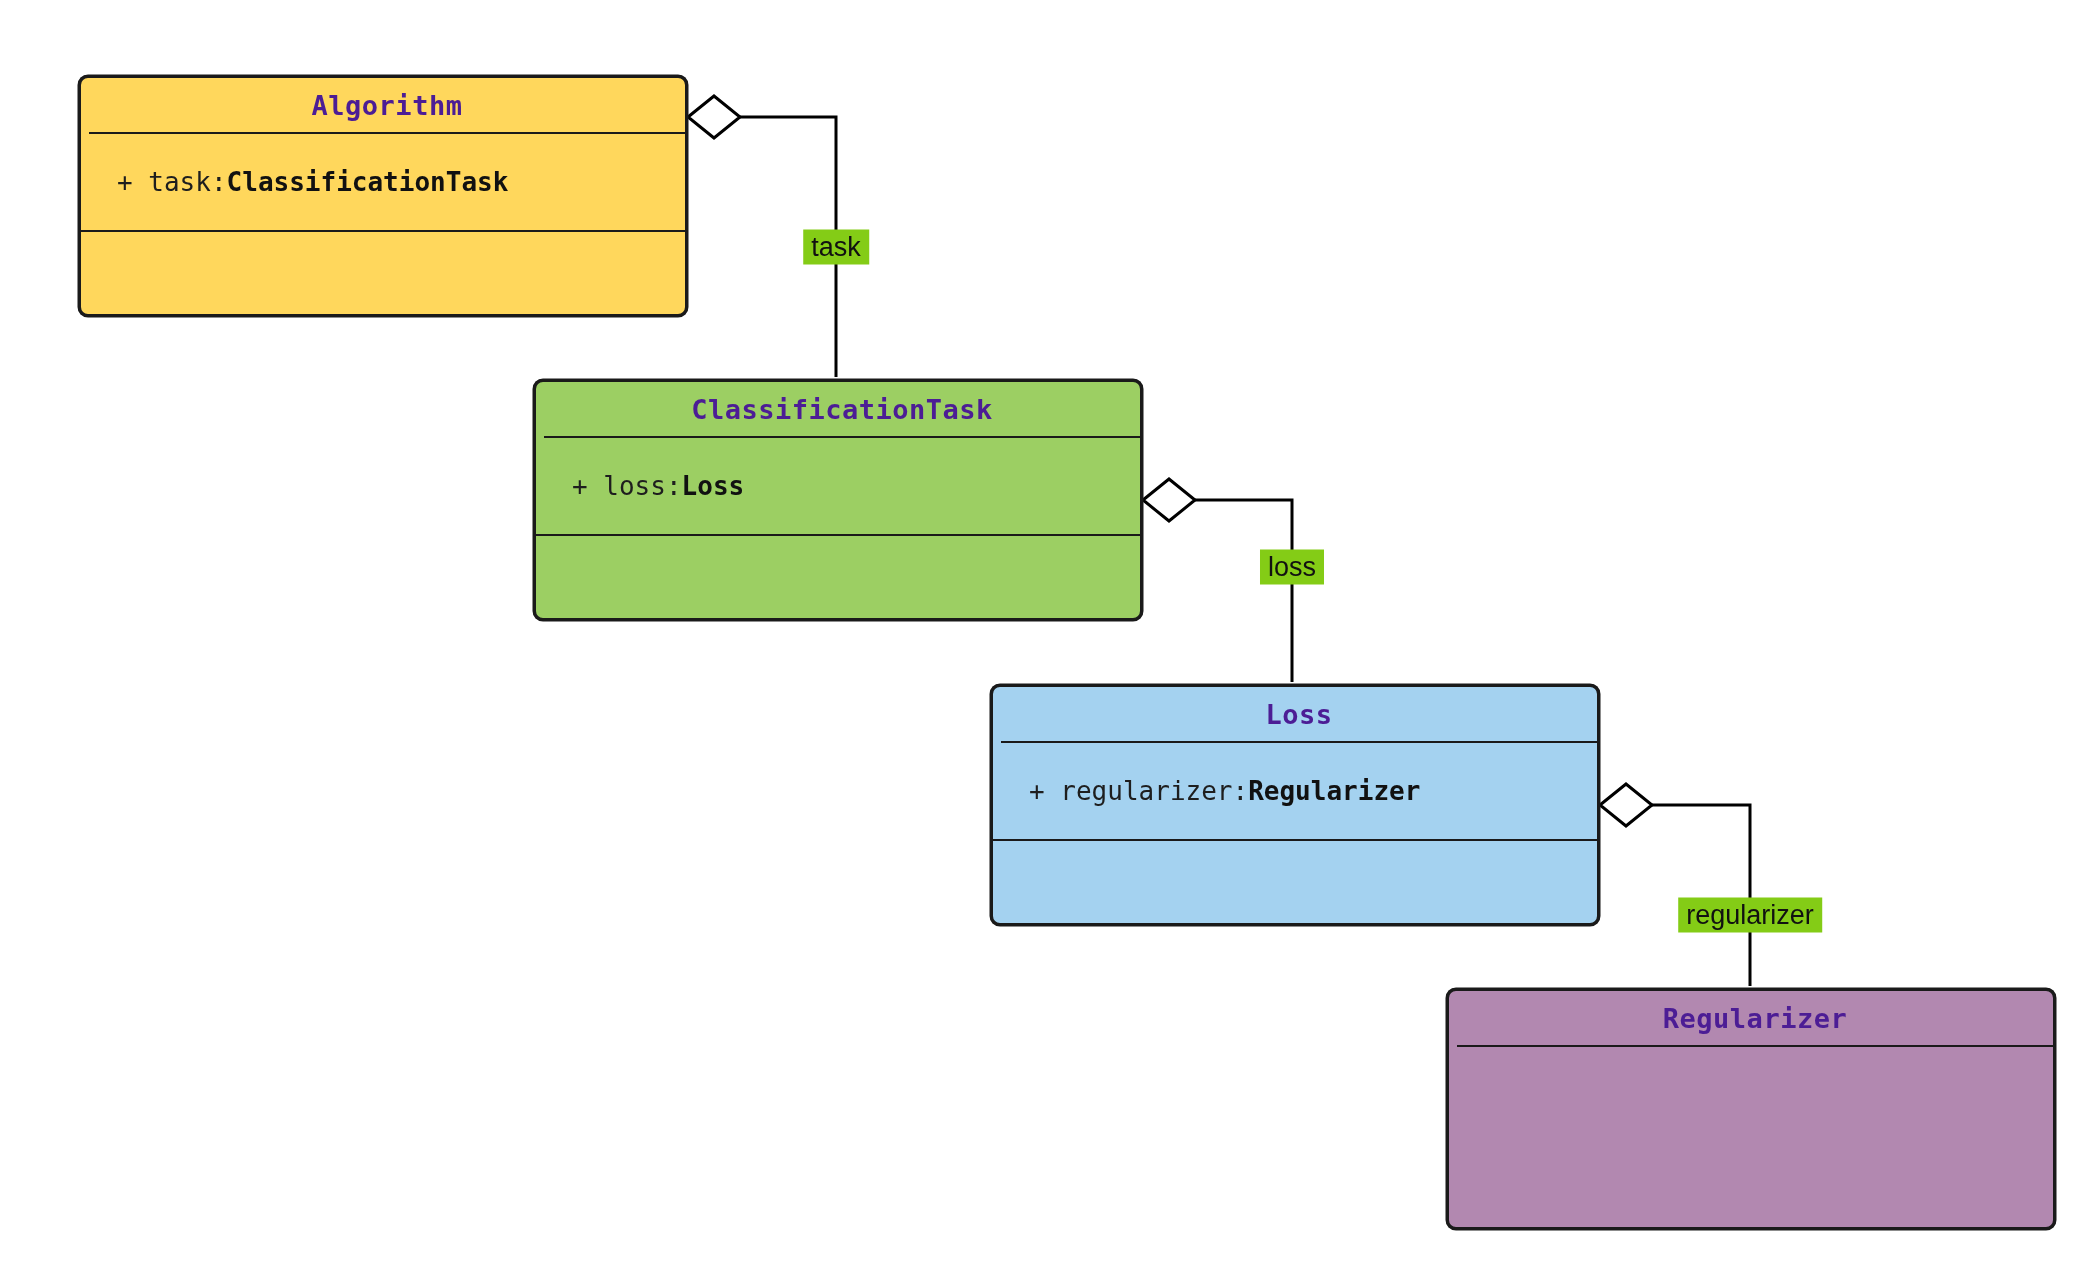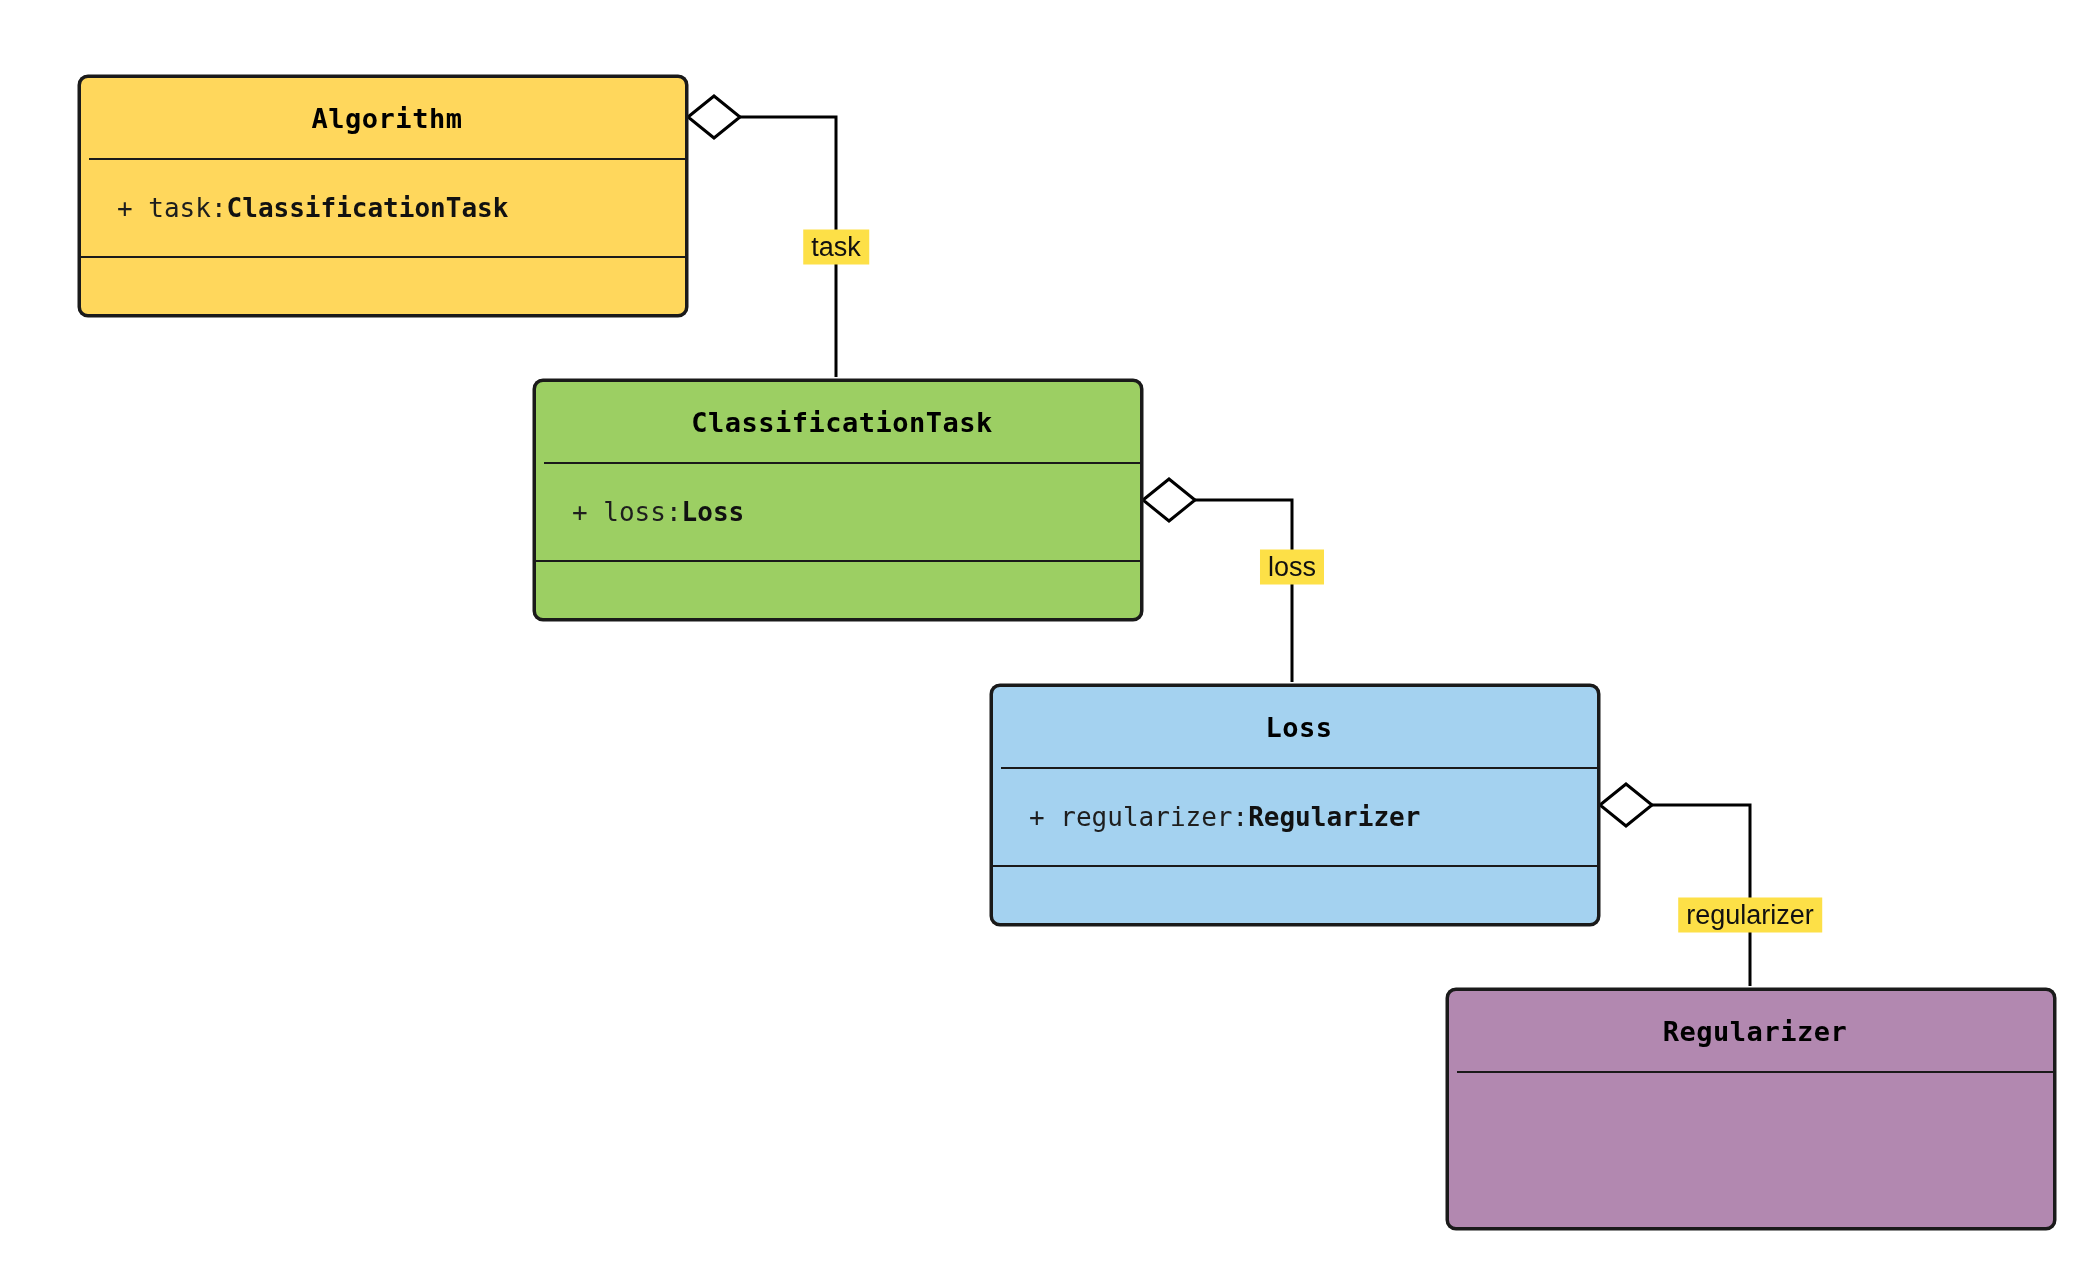--- a/index.html
+++ b/index.html
@@ -38,29 +38,29 @@
     position: absolute;
     width: 610px;
     height: 242px;
     box-sizing: border-box;
     border: 3px solid #1a1a1a;
     border-radius: 10px;
     overflow: hidden;
     box-shadow: 0 0 0 0.5px #1a1a1a;
   }
   .uml-title {
-    height: 82px;
+    height: 56px;
     box-sizing: border-box;
     border-bottom: 2.5px solid #1a1a1a;
     display: flex;
     align-items: center;
     justify-content: center;
     font-weight: bold;
     font-size: 27px;
-    color: #000000;
+    color: #4c1d95;
     letter-spacing: 0.5px;
     margin-left: 8px;
   }
   .uml-attrs {
     height: 98px;
     box-sizing: border-box;
     border-bottom: 2.5px solid #1a1a1a;
     display: flex;
     align-items: center;
     padding-left: 36px;
@@ -75,21 +75,21 @@
     height: 73px;
   }
   #cls-algorithm          { left: 78px;   top: 75px;  }
   #cls-classificationtask { left: 533px;  top: 379px; }
   #cls-loss               { left: 990px;  top: 684px; }
   #cls-regularizer        { left: 1446px; top: 988px; }
 
   .edge-label {
     position: absolute;
     transform: translate(-50%, -50%);
-    background: #fde047;
+    background: #84cc16;
     padding: 2px 8px;
     font-family: "Liberation Sans", sans-serif;
     font-size: 27px;
     color: #111111;
     white-space: nowrap;
   }
   #lbl-task        { left: 836px;  top: 247px; }
   #lbl-loss        { left: 1292px; top: 567px; }
   #lbl-regularizer { left: 1750px; top: 915px; }
 </style>

